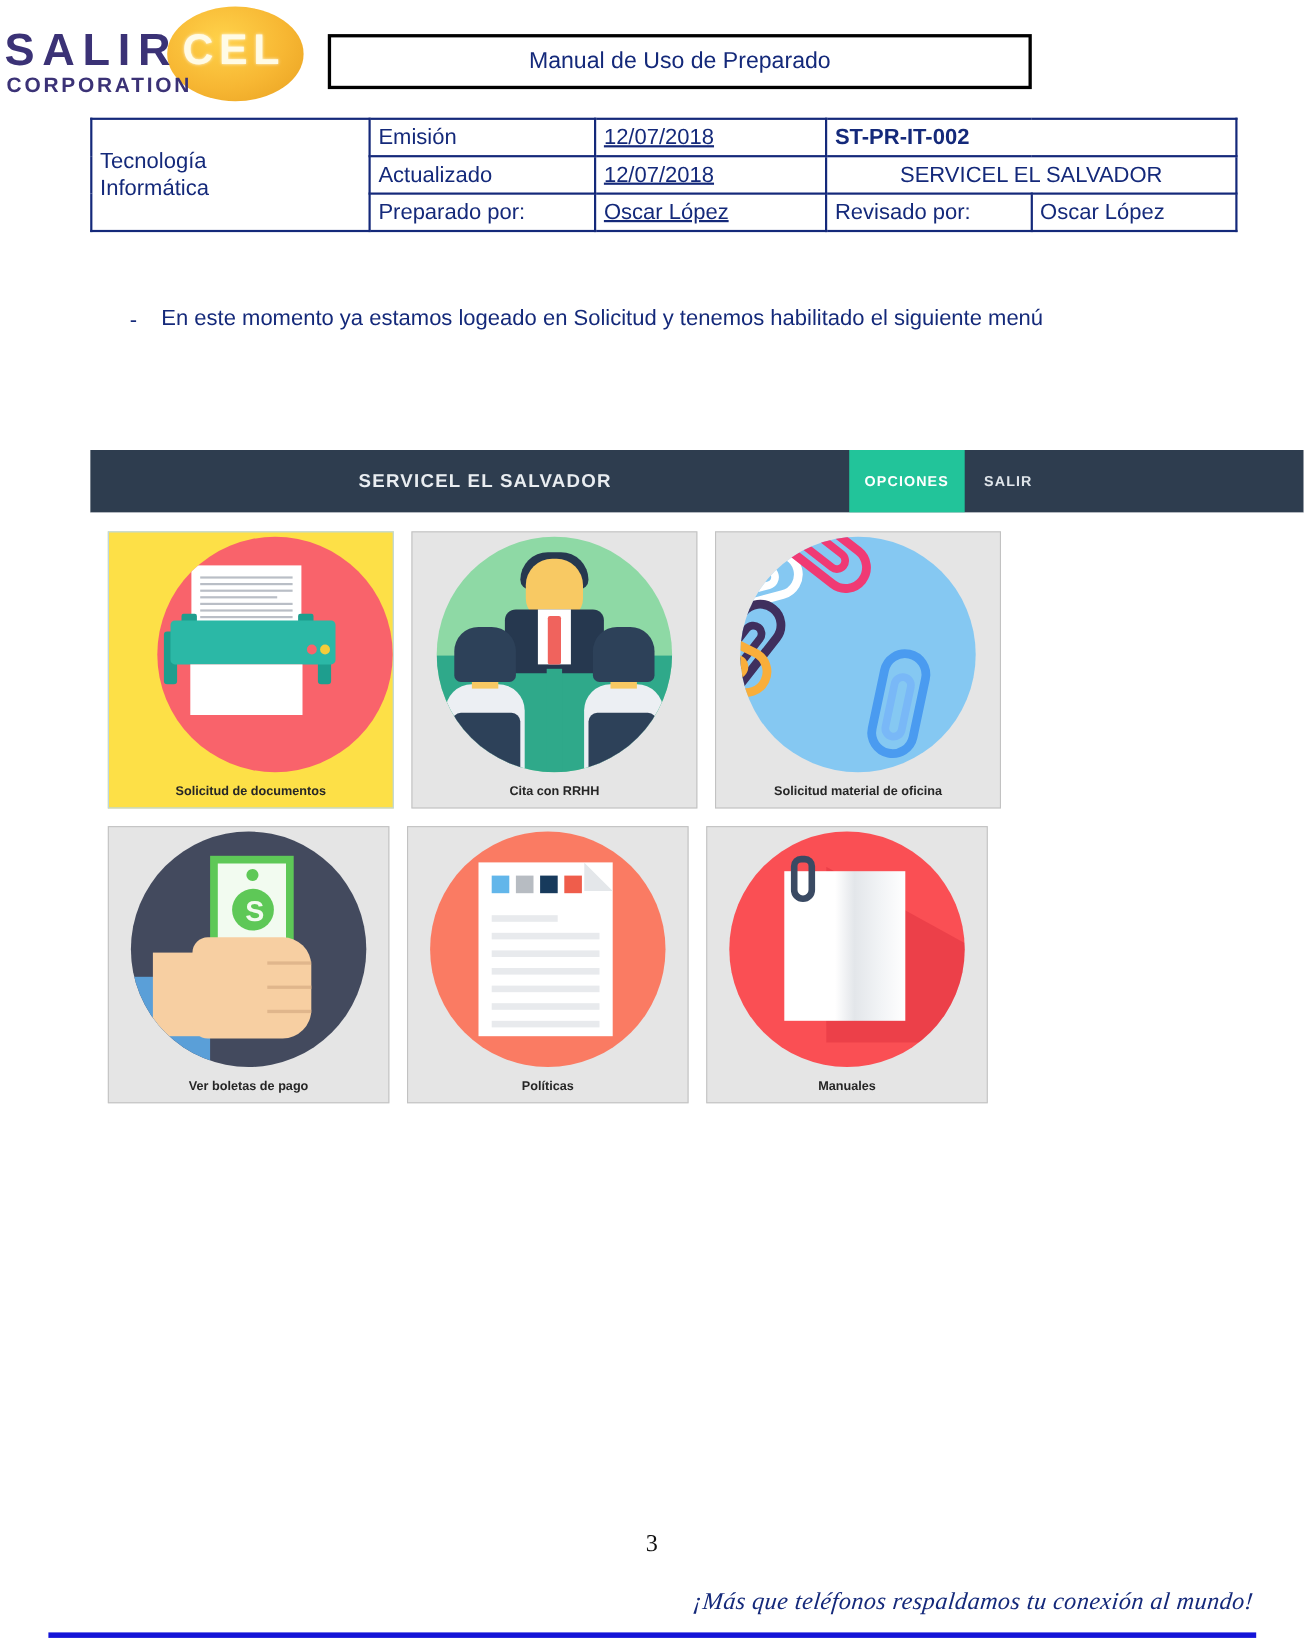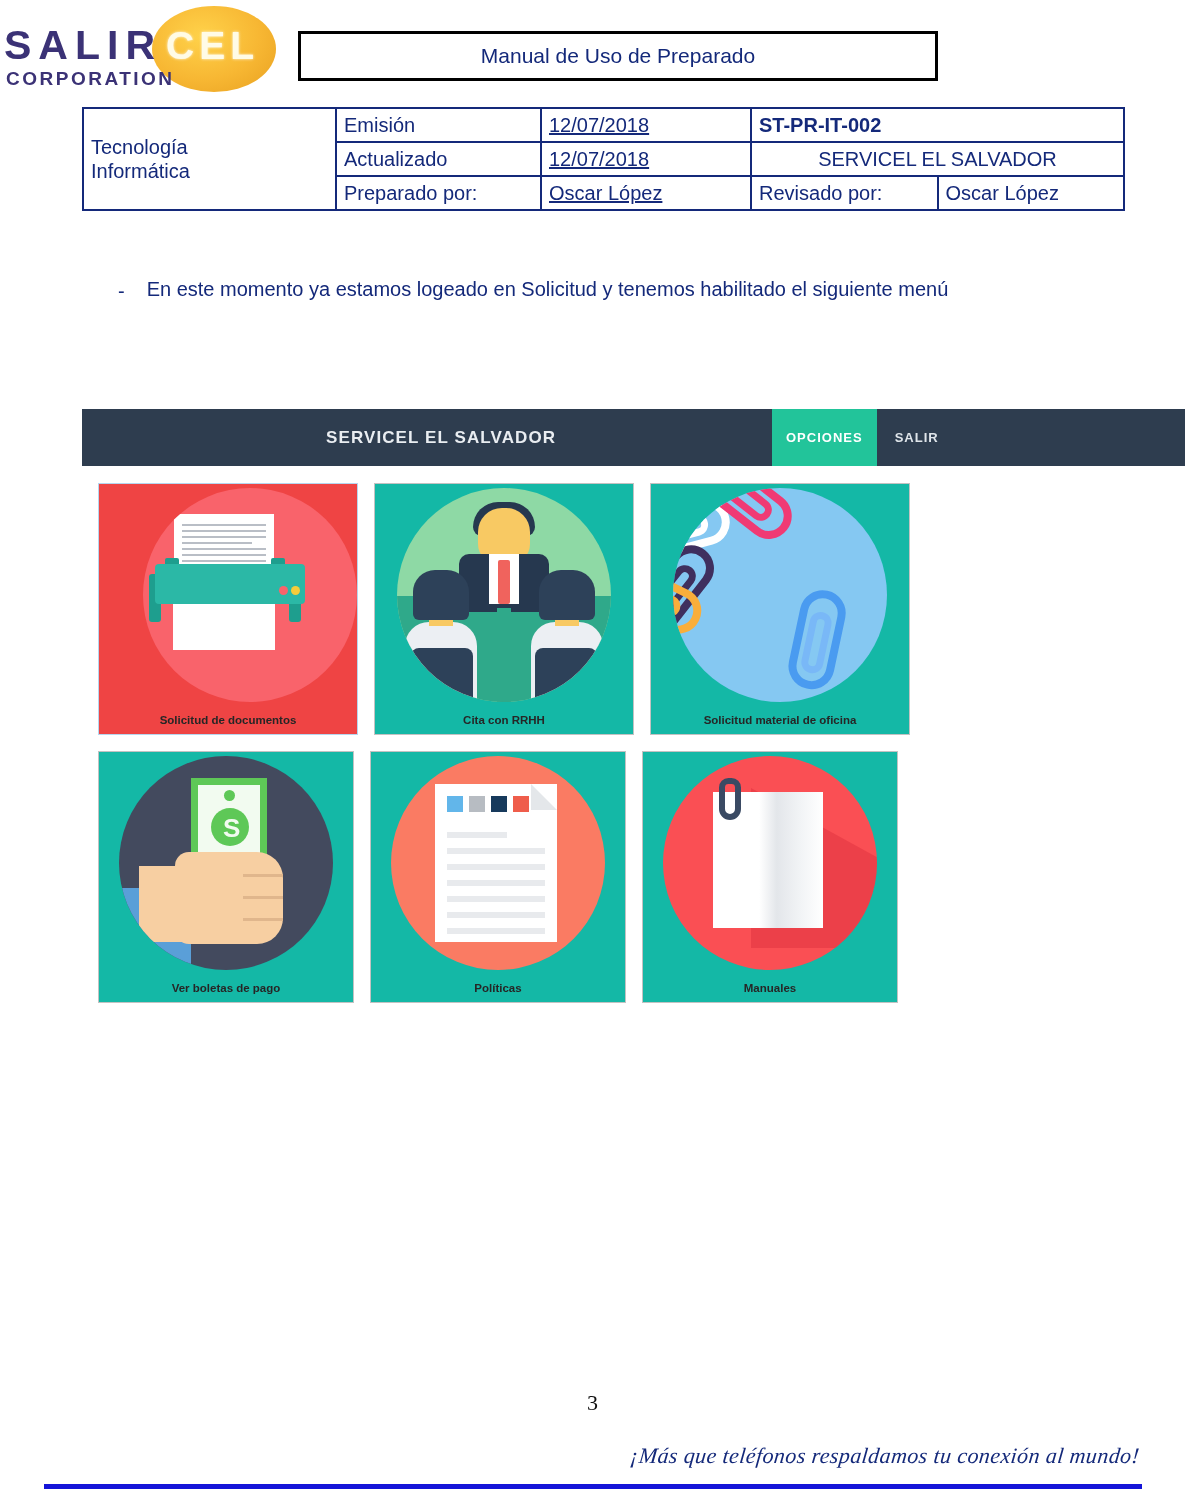--- a/index.html
+++ b/index.html
@@ -180,29 +180,29 @@
     padding: 9px 8px;
   }
   .card-row { display: flex; gap: 0px; }
   .card {
     width: 276px;
     height: 268px;
     padding: 8px;
   }
   .card-inner {
     width: 100%; height: 100%;
-    background: #14b8a6;
+    background: #e5e5e5;
     border: 1px solid #c2c2c2;
     position: relative;
     display: flex;
     flex-direction: column;
     align-items: center;
     justify-content: flex-start;
   }
-  .card-inner.hovered { background: #ef4444; border-color: #b6d6ef; padding-left: 44px; }
+  .card-inner.hovered { background: #fde047; border-color: #b6d6ef; padding-left: 44px; }
   .icon-wrap {
     width: 214px; height: 214px;
     margin-top: 4px;
     position: relative;
   }
   .circle {
     position: absolute;
     left: 0; top: 0;
     width: 214px; height: 214px;
     border-radius: 50%;

